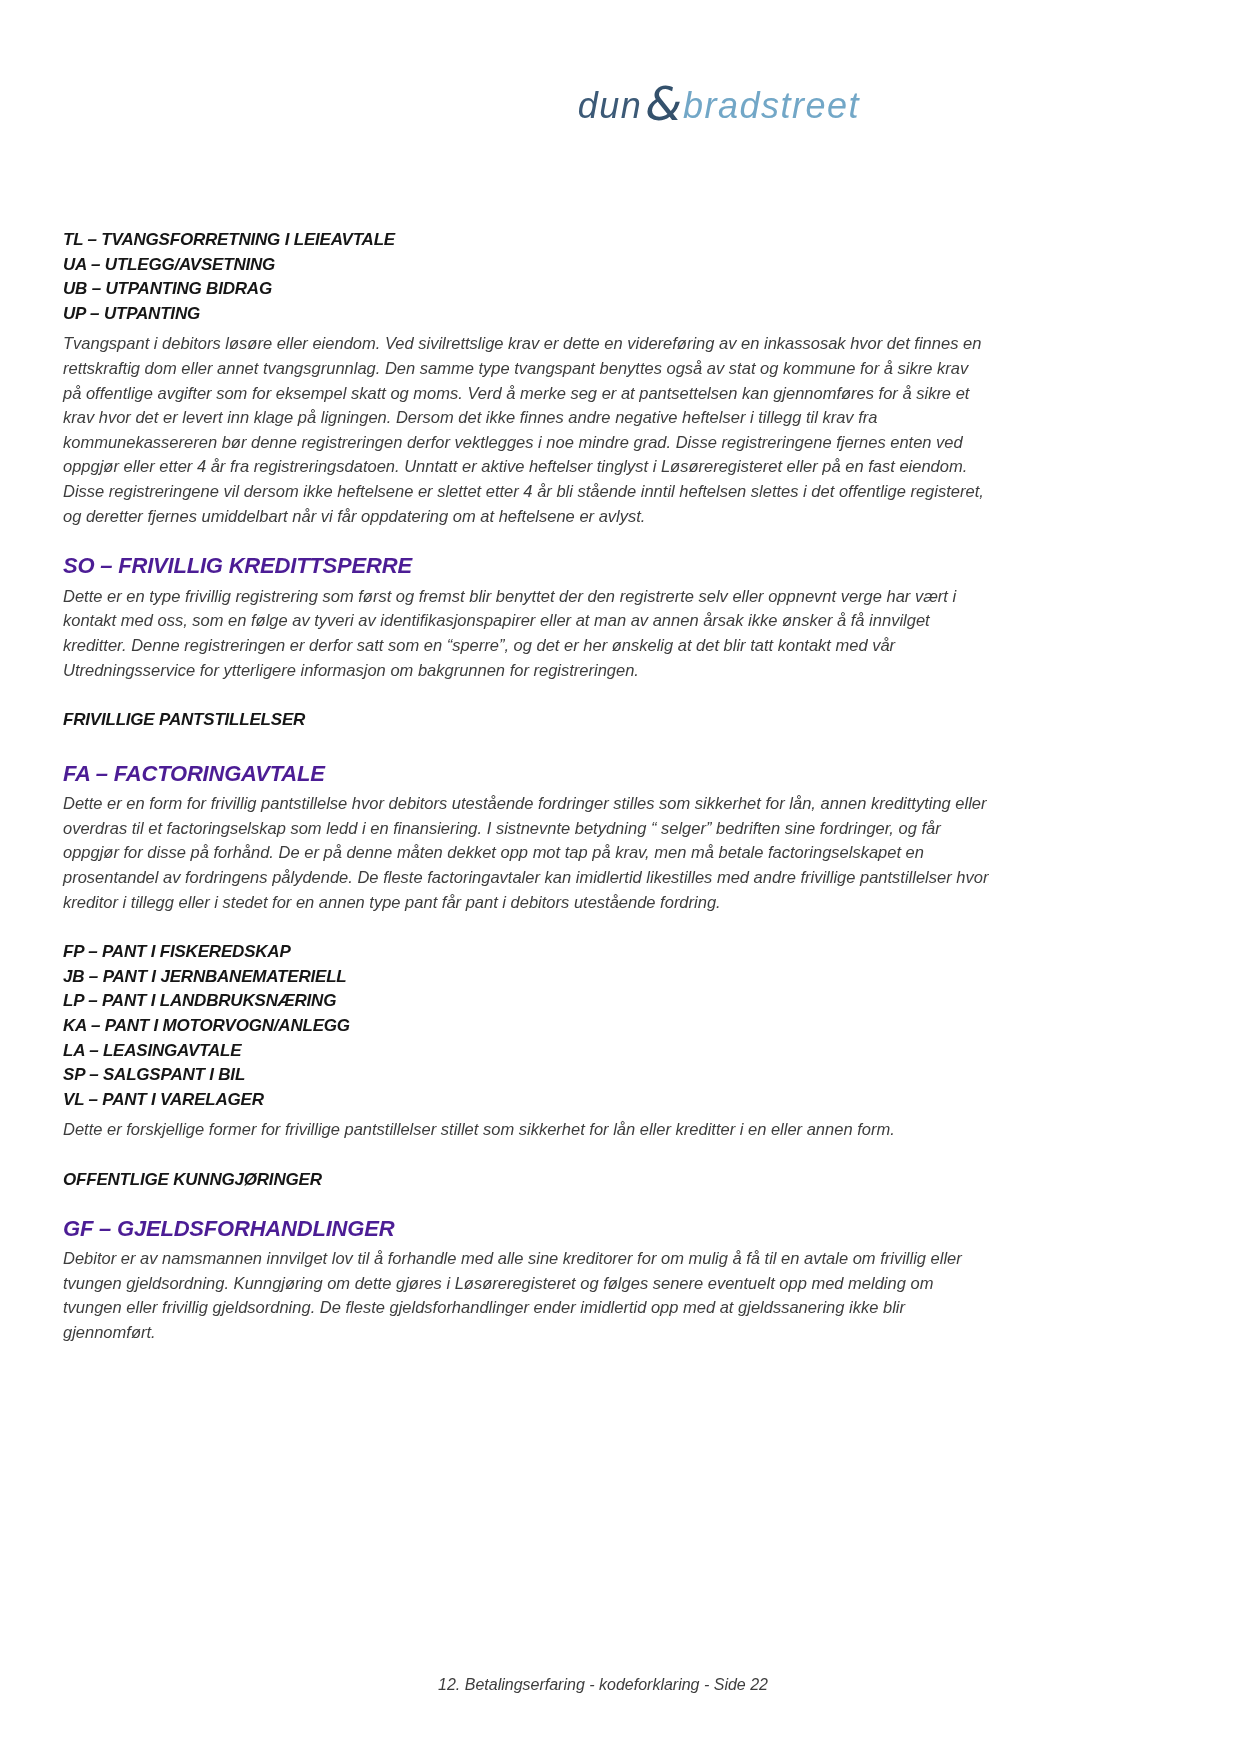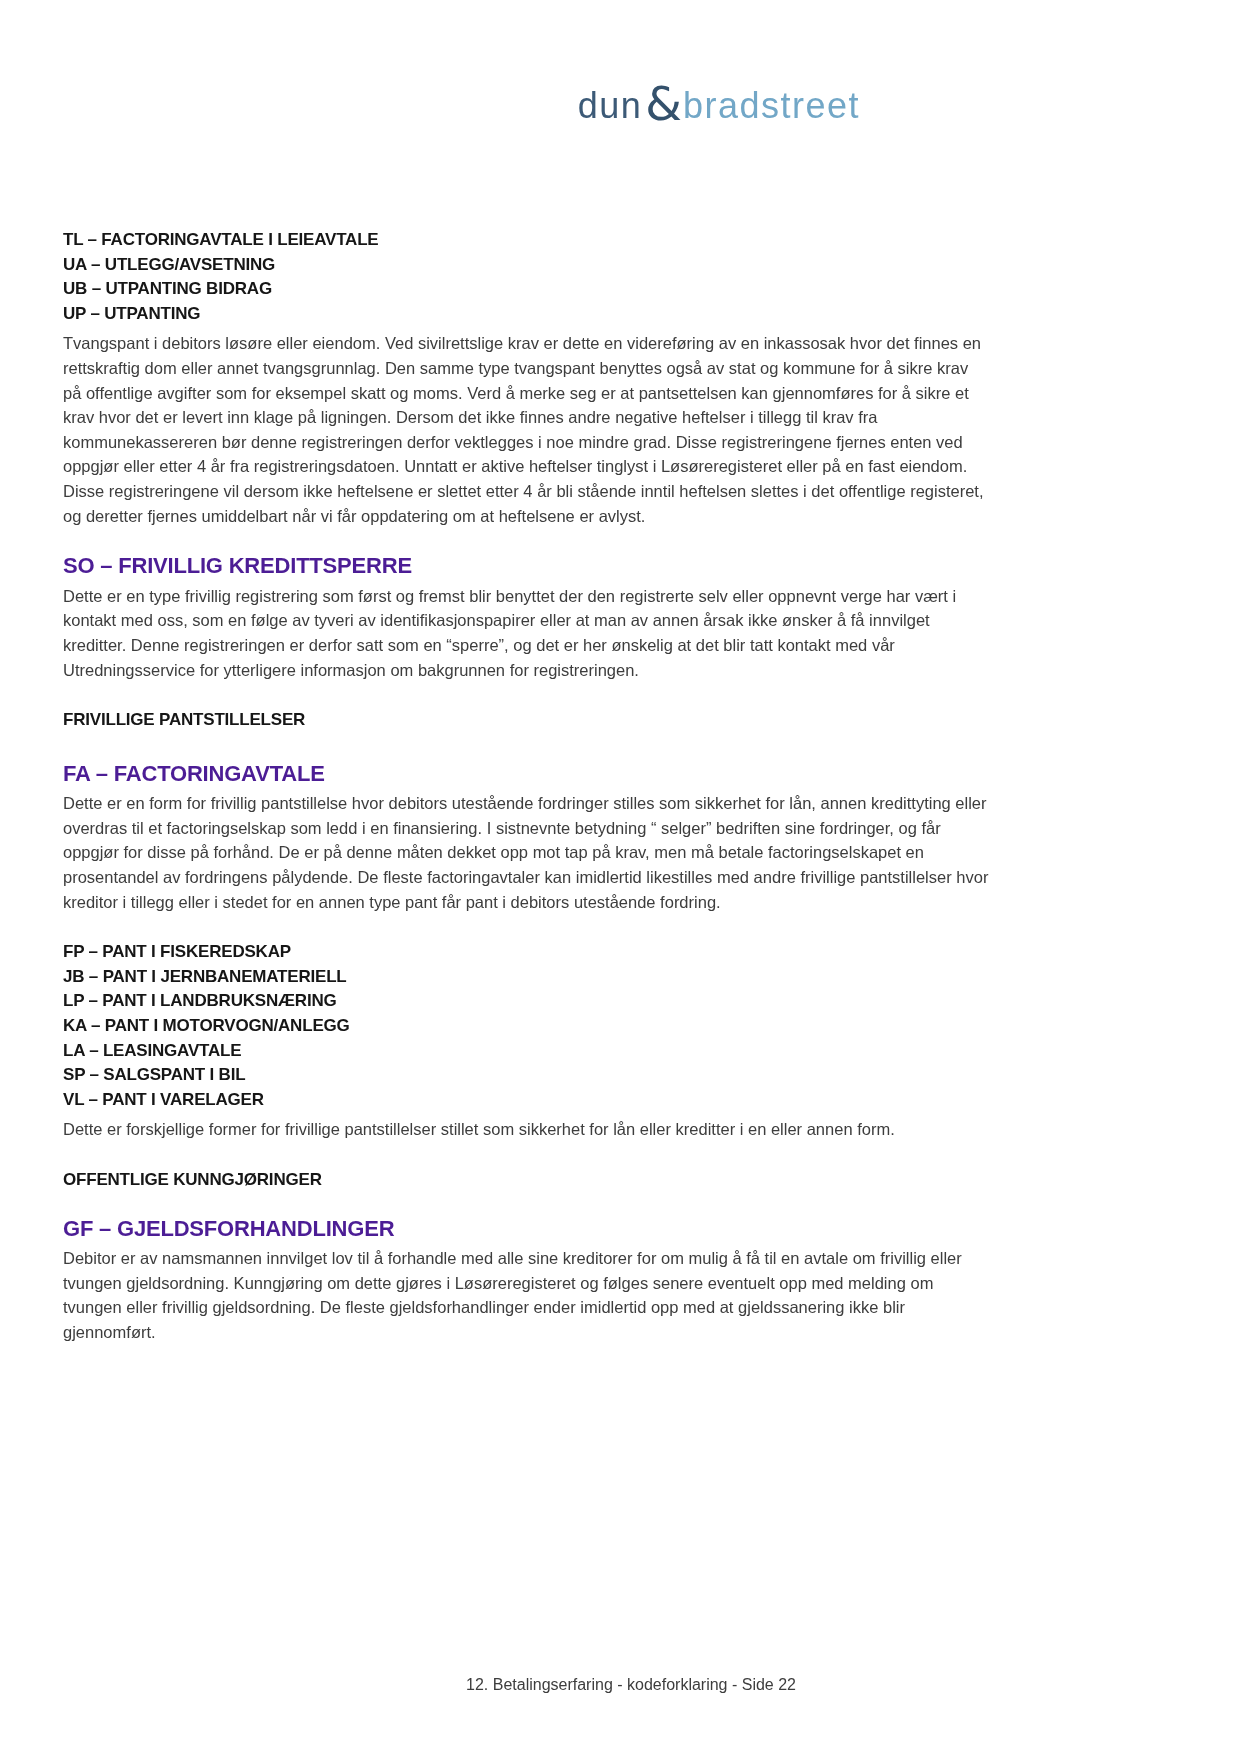--- a/index.html
+++ b/index.html
@@ -8,20 +8,21 @@
     padding: 0;
     background: #ffffff;
   }
   .page {
     position: relative;
     width: 1039px;
     height: 1754px;
     background: #ffffff;
     overflow: hidden;
     font-family: "Liberation Sans", sans-serif;
+    font-style: italic;
   }
 
   
   .logo {
     position: absolute;
     top: 74px;
     right: 179px;
     display: flex;
     align-items: baseline;
     white-space: nowrap;
@@ -79,40 +80,40 @@
     color: #161616;
     margin-bottom: 29px;
   }
   .gap-large { }
   .gap-small { margin-top: 8px; margin-bottom: 24px; }
 
   
   .footer {
     position: absolute;
     top: 1676px;
-    right: 243px;
+    right: 271px;
     font-size: 16px;
     color: #3d3d3d;
     white-space: nowrap;
   }
 </style>
 </head>
 <body>
 
 <div class="page">
 
   <header class="logo">
     <span class="logo-dun">dun</span>
     <span class="logo-amp">&amp;</span>
     <span class="logo-brad">bradstreet</span>
   </header>
 
   <main class="content" id="doc-body">
       <div class="b-codes">
-        <div class="code-line">TL – FACTORINGAVTALE I LEIEAVTALE</div>
+        <div class="code-line">TL – TVANGSFORRETNING I LEIEAVTALE</div>
         <div class="code-line">UA – UTLEGG/AVSETNING</div>
         <div class="code-line">UB – UTPANTING BIDRAG</div>
         <div class="code-line">UP – UTPANTING</div>
       </div>
       <div class="b-para">Tvangspant i debitors løsøre eller eiendom. Ved sivilrettslige krav er dette en videreføring av en inkassosak hvor det finnes en rettskraftig dom eller annet tvangsgrunnlag. Den samme type tvangspant benyttes også av stat og kommune for å sikre krav på offentlige avgifter som for eksempel skatt og moms. Verd å merke seg er at pantsettelsen kan gjennomføres for å sikre et krav hvor det er levert inn klage på ligningen. Dersom det ikke finnes andre negative heftelser i tillegg til krav fra kommunekassereren bør denne registreringen derfor vektlegges i noe mindre grad. Disse registreringene fjernes enten ved oppgjør eller etter 4 år fra registreringsdatoen. Unntatt er aktive heftelser tinglyst i Løsøreregisteret eller på en fast eiendom. Disse registreringene vil dersom ikke heftelsene er slettet etter 4 år bli stående inntil heftelsen slettes i det offentlige registeret, og deretter fjernes umiddelbart når vi får oppdatering om at heftelsene er avlyst.</div>
       <div class="b-subhead">SO – FRIVILLIG KREDITTSPERRE</div>
       <div class="b-para">Dette er en type frivillig registrering som først og fremst blir benyttet der den registrerte selv eller oppnevnt verge har vært i kontakt med oss, som en følge av tyveri av identifikasjonspapirer eller at man av annen årsak ikke ønsker å få innvilget kreditter. Denne registreringen er derfor satt som en “sperre”, og det er her ønskelig at det blir tatt kontakt med vår Utredningsservice for ytterligere informasjon om bakgrunnen for registreringen.</div>
       <div class="b-section-title gap-large">FRIVILLIGE PANTSTILLELSER</div>
       <div class="b-subhead">FA – FACTORINGAVTALE</div>
       <div class="b-para">Dette er en form for frivillig pantstillelse hvor debitors utestående fordringer stilles som sikkerhet for lån, annen kredittyting eller overdras til et factoringselskap som ledd i en finansiering. I sistnevnte betydning “ selger” bedriften sine fordringer, og får oppgjør for disse på forhånd. De er på denne måten dekket opp mot tap på krav, men må betale factoringselskapet en prosentandel av fordringens pålydende. De fleste factoringavtaler kan imidlertid likestilles med andre frivillige pantstillelser hvor kreditor i tillegg eller i stedet for en annen type pant får pant i debitors utestående fordring.</div>

